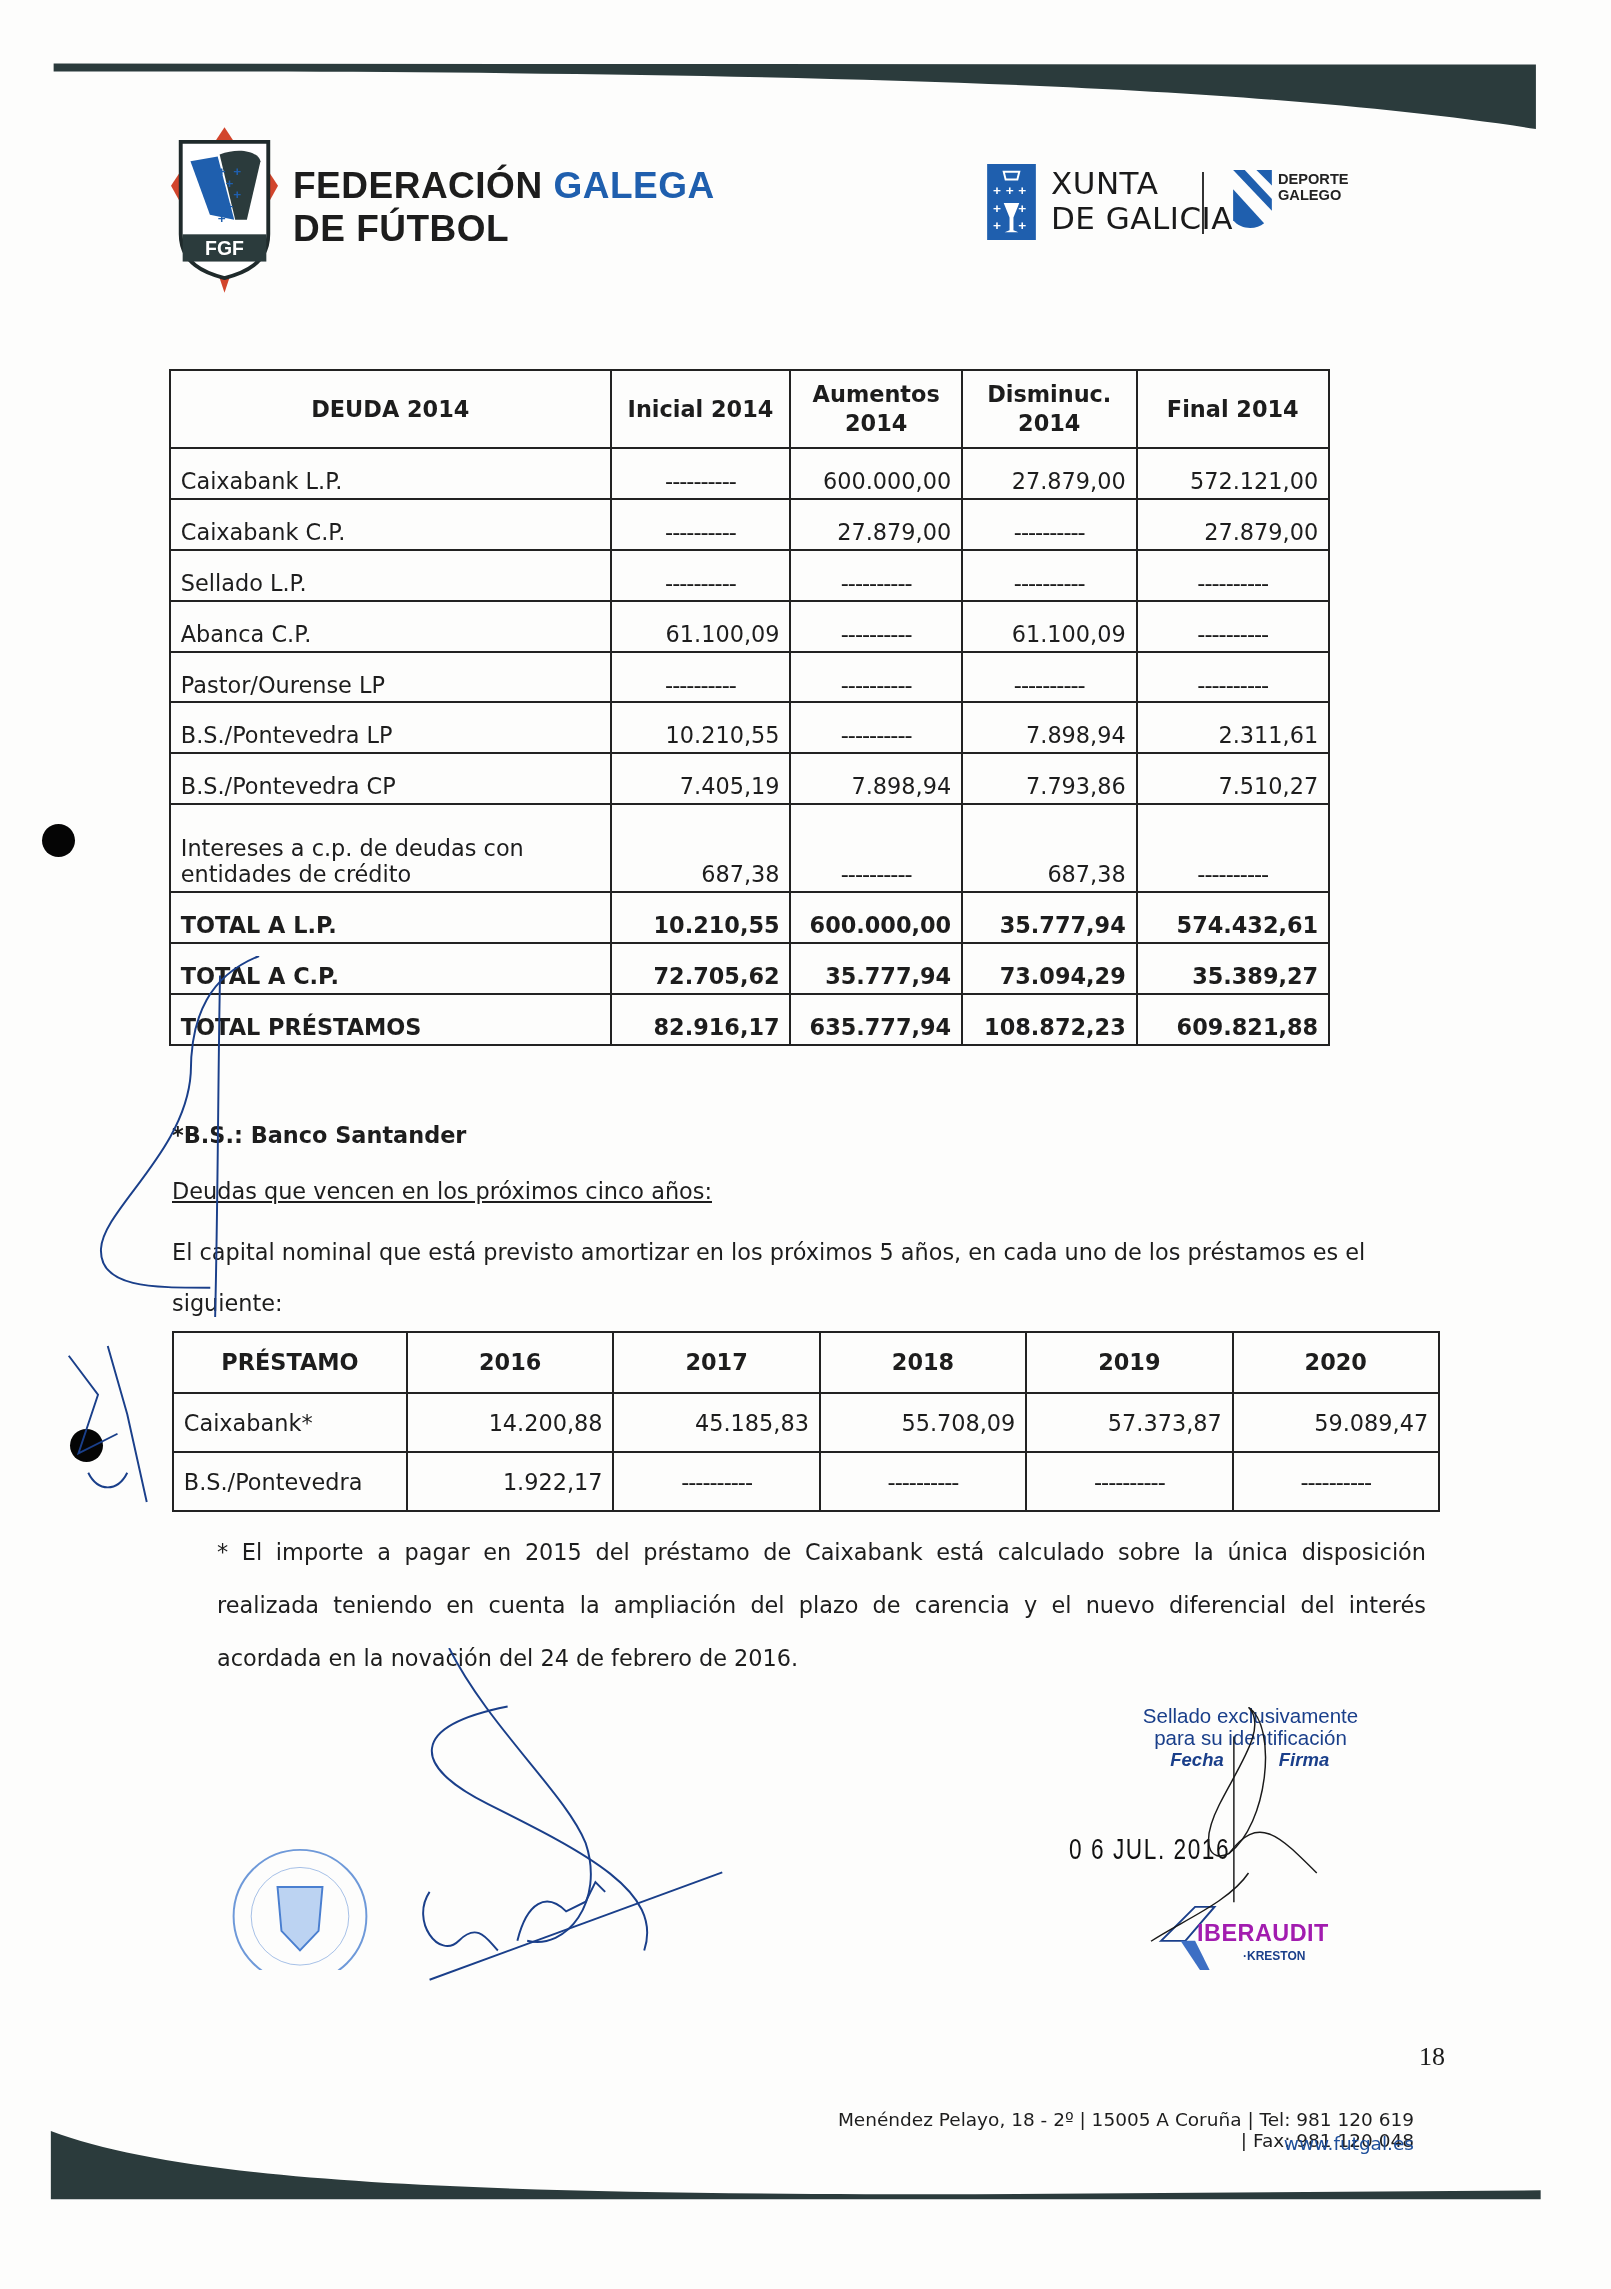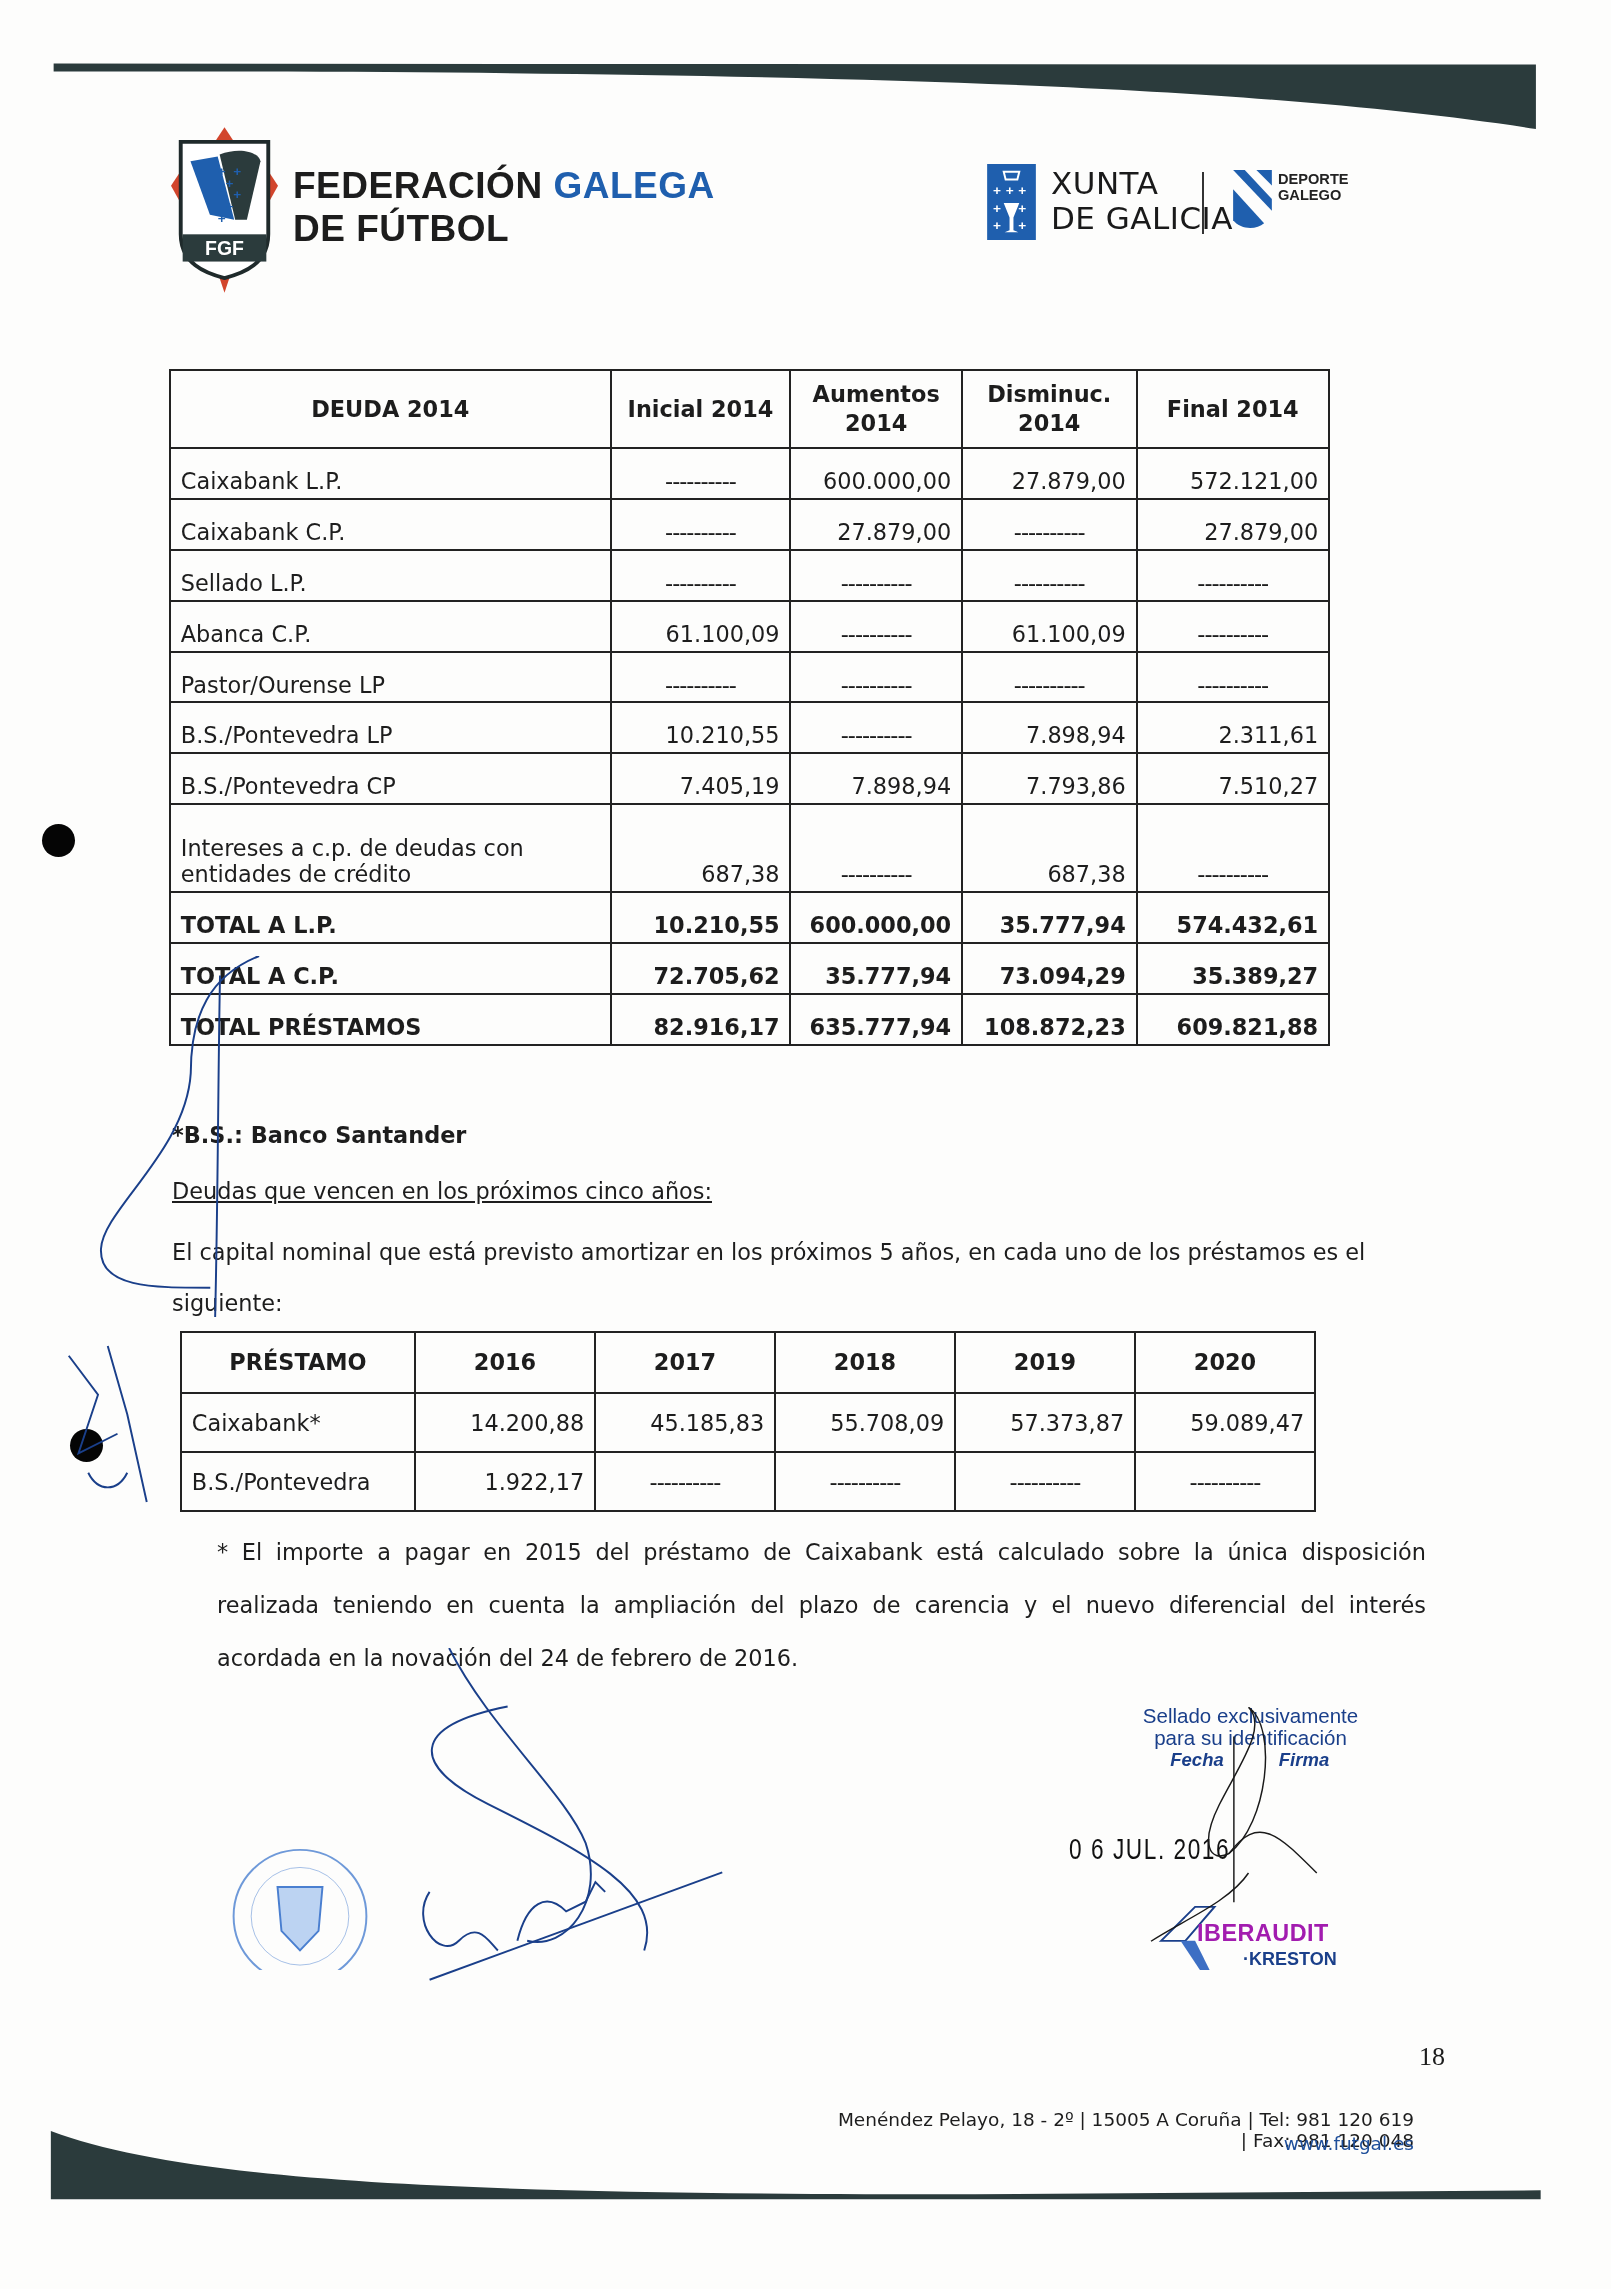--- a/index.html
+++ b/index.html
@@ -40,38 +40,38 @@
   #debt-table col.c0 { width: 419px; }
   #debt-table col.c1 { width: 171px; }
   #debt-table col.c2 { width: 163px; }
   #debt-table col.c3 { width: 166px; }
   #debt-table col.c4 { width: 183px; }
 
   #bs-note { left: 172px; top: 1122px; font-size: 22.4px; font-weight: bold; font-family: "DejaVu Sans", sans-serif; }
   #section-heading { left: 172px; top: 1178px; font-size: 22.4px; text-decoration: underline; font-family: "DejaVu Sans", sans-serif; }
   #intro-para { left: 172px; top: 1227px; width: 1258px; font-size: 22.4px; line-height: 51px; font-family: "DejaVu Sans", sans-serif; }
 
-  #forecast-table { left: 180px; top: 1331px; width: 1136px; }
+  #forecast-table { left: 172px; top: 1331px; width: 1268px; }
   #forecast-table th { height: 59px; }
   #forecast-table td { height: 57px; text-align: right; }
   #forecast-table td.label { text-align: left; }
   #forecast-table td.dash { text-align: center; letter-spacing: -1px; }
   #forecast-table col.p0 { width: 234px; }
 
   #footnote { left: 217px; top: 1526px; width: 1209px; font-size: 22.4px; line-height: 53px; text-align: justify; font-family: "DejaVu Sans", sans-serif; }
 
   
   #fgf-seal { left: 217px; top: 1843px; width: 166px; height: 127px; }
   #signature { left: 293px; top: 1648px; width: 439px; height: 361px; }
   #audit-stamp-text { left: 1104px; top: 1705px; width: 293px; text-align: center; color: #1a3f8a; font-size: 20.5px; line-height: 21.5px; }
   #audit-stamp-text .lbl { font-style: italic; font-weight: bold; font-size: 18.5px; display: inline-block; width: 107px; }
   #stamp-date { left: 1069px; top: 1833px; font-size: 29px; font-family: "Liberation Sans Narrow", "Liberation Sans", sans-serif; letter-spacing: 2px; color: #111; transform: scaleX(0.78); transform-origin: left; }
   #ibera-logo { left: 1151px; top: 1902px; width: 195px; height: 68px; }
   .ibera-name { left: 1197px; top: 1920px; font-size: 23.4px; font-weight: bold; color: #a21caf; letter-spacing: 0.5px; }
-  .ibera-sub { left: 1243px; top: 1949px; font-size: 18px; font-weight: bold; color: #1a3f8a; }
+  .ibera-sub { left: 1243px; top: 1949px; font-size: 12px; font-weight: bold; color: #1a3f8a; }
   #auditor-signature { left: 1112px; top: 1707px; width: 273px; height: 254px; }
 
   
   #page-number { left: 1419px; top: 2042px; font-size: 26px; font-family: "Liberation Serif", serif; }
   #footer-address { left: 829px; top: 2109px; font-size: 18.5px; width: 585px; text-align: right; font-family: "DejaVu Sans", sans-serif; }
   #footer-url { left: 1268px; top: 2133px; font-size: 18.5px; width: 146px; text-align: right; color: #1f4f9a; font-family: "DejaVu Sans", sans-serif; }
 
   
   .punch { width: 33px; height: 33px; border-radius: 50%; background: #050505; }
   #margin-scribble { left: 59px; top: 1336px; width: 117px; height: 176px; }

